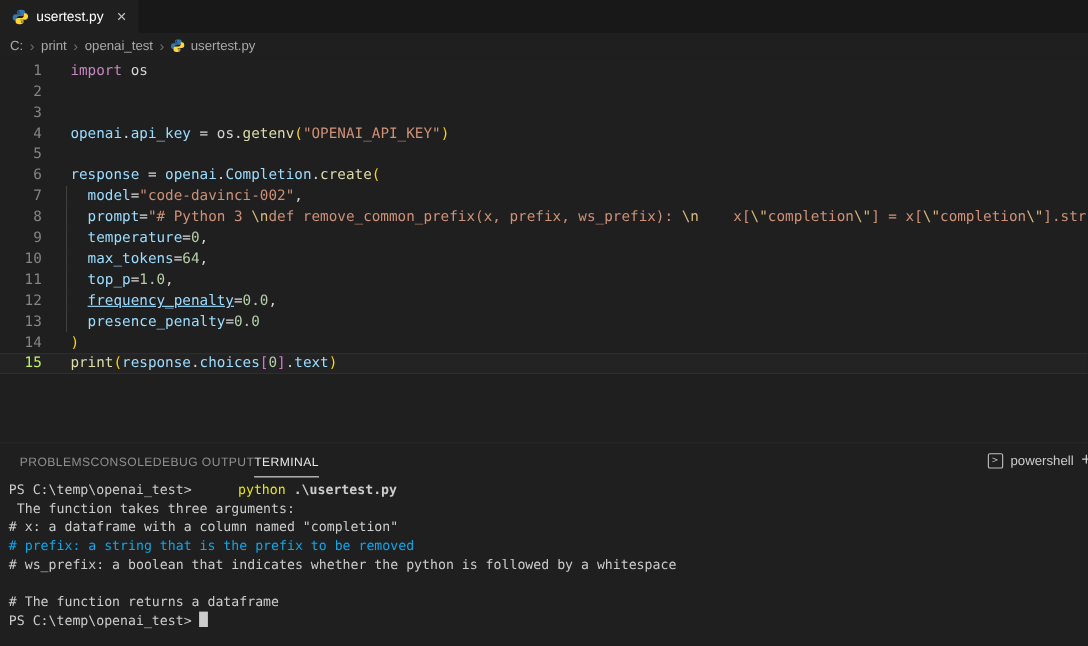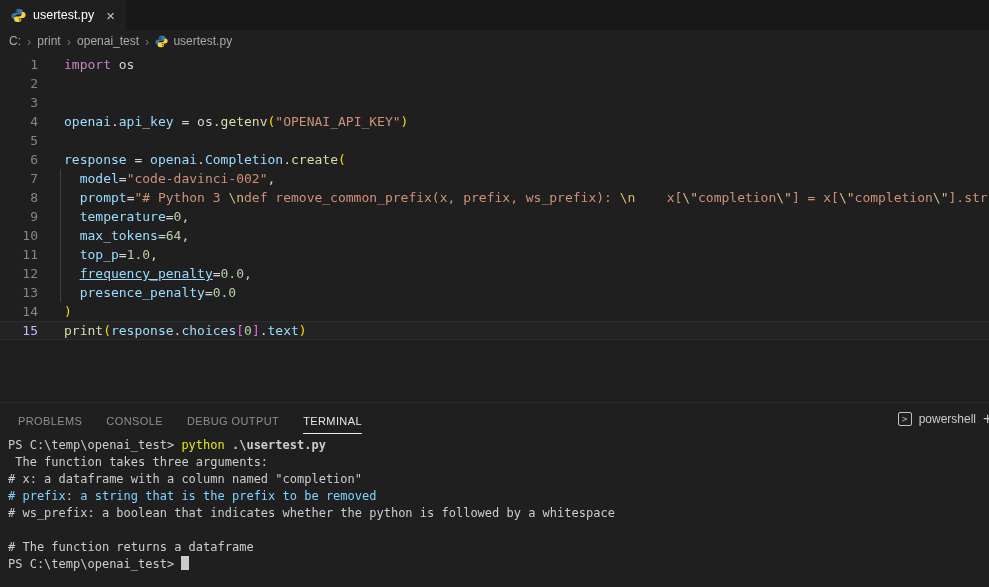--- a/index.html
+++ b/index.html
@@ -18,28 +18,28 @@
                 color:#a9a9a9; font-size:12px; background:#1f1f1f; }
   .bc-sep { color:#6e6e6e; font-size:13px; }
   .bc-file { display:flex; align-items:center; gap:5px; }
 
   
   .editor { height:350px; position:relative; padding-top:3px; background:#1f1f1f; overflow:hidden; }
   .code-line { position:relative; display:flex; height:19px; line-height:19px;
                font-family:"DejaVu Sans Mono", monospace; font-size:13px; white-space:pre; }
   .code-line .gutter { flex:none; width:38px; text-align:right; color:#858585; }
   .code-line.active { background:#232323; border-top:1px solid #2e2e2e; border-bottom:1px solid #2e2e2e; height:19px; line-height:17px; }
-  .code-line.active .gutter { color:#c4b5fd; }
+  .code-line.active .gutter { color:#bef264; }
   .code-content { padding-left:26px; }
   .indent-guide { position:absolute; left:60px; top:0; bottom:0; width:1px; background:#404040; }
 
   
   .panel { height:185px; border-top:1px solid #2b2b2b; background:#1f1f1f; }
   .panel-header { position:relative; height:31px; display:flex; align-items:flex-end; padding-left:18px; }
-  .panel-tabs { display:flex; gap:24px; }
+  .panel-tabs { display:flex; }
   .panel-tab { font-size:11px; letter-spacing:0.4px; color:#8f8f8f; padding:8px 0 6px; border-bottom:1px solid transparent; cursor:pointer; }
   .panel-tab.active { color:#e7e7e7; border-bottom-color:#e7e7e7; }
   .shell-picker { position:absolute; right:-6px; top:0; height:31px; display:flex; align-items:center; gap:7px;
                   color:#cccccc; font-size:12px; }
   .term-box-icon { width:14px; height:14px; border:1px solid #c0c0c0; border-radius:2px;
                    display:flex; align-items:center; justify-content:center;
                    font-family:"DejaVu Sans Mono", monospace; font-size:9px; color:#c0c0c0; }
   .add-btn { font-size:16px; color:#cccccc; width:12px; }
 
   
@@ -116,24 +116,24 @@
       <div class="shell-picker">
         <span class="term-box-icon">
             <span>&gt;</span>
           </span>
         <span>powershell</span>
         <span class="add-btn">+</span>
       </div>
     </div>
     <div class="terminal">
       <div>
-          <div class="term-line"><span style="color: rgb(204, 204, 204);">PS C:\temp\openai_test&gt; </span><span style="color: rgb(229, 229, 16);">python</span><span style="color: rgb(204, 204, 204); font-weight: bold;"> .\usertest.py</span></div>
+          <div class="term-line"><span style="color: rgb(204, 204, 204);">PS C:\temp\openai_test&gt; </span><span style="color: rgb(229, 229, 16); margin-left: 35px;">python</span><span style="color: rgb(204, 204, 204); font-weight: bold;"> .\usertest.py</span></div>
           <div class="term-line"><span style="color: rgb(204, 204, 204);"> The function takes three arguments:</span></div>
           <div class="term-line"><span style="color: rgb(204, 204, 204);"># x: a dataframe with a column named "completion"</span></div>
-          <div class="term-line"><span style="color: #7dd3fc;"># prefix: a string that is the prefix to be removed</span></div>
+          <div class="term-line"><span style="color: #0ea5e9;"># prefix: a string that is the prefix to be removed</span></div>
           <div class="term-line"><span style="color: rgb(204, 204, 204);"># ws_prefix: a boolean that indicates whether the python is followed by a whitespace</span></div>
           <div class="term-line"></div>
           <div class="term-line"><span style="color: rgb(204, 204, 204);"># The function returns a dataframe</span></div>
           <div class="term-line"><span style="color: rgb(204, 204, 204);">PS C:\temp\openai_test&gt; </span><span class="cursor"></span></div>
         </div>
     </div>
   </div>
 
 </div>
 

